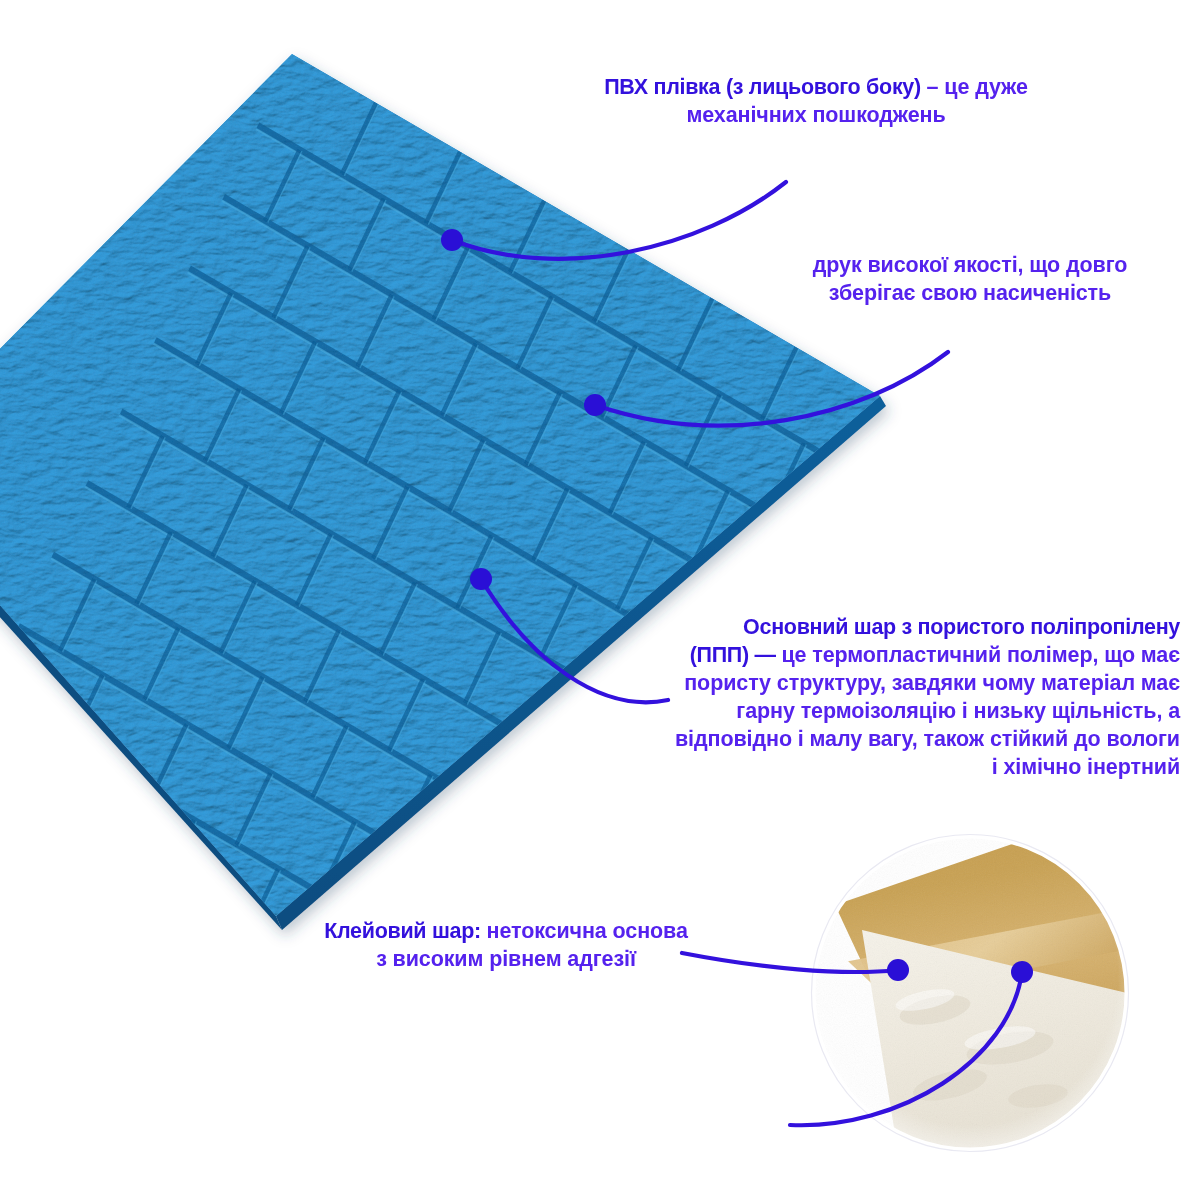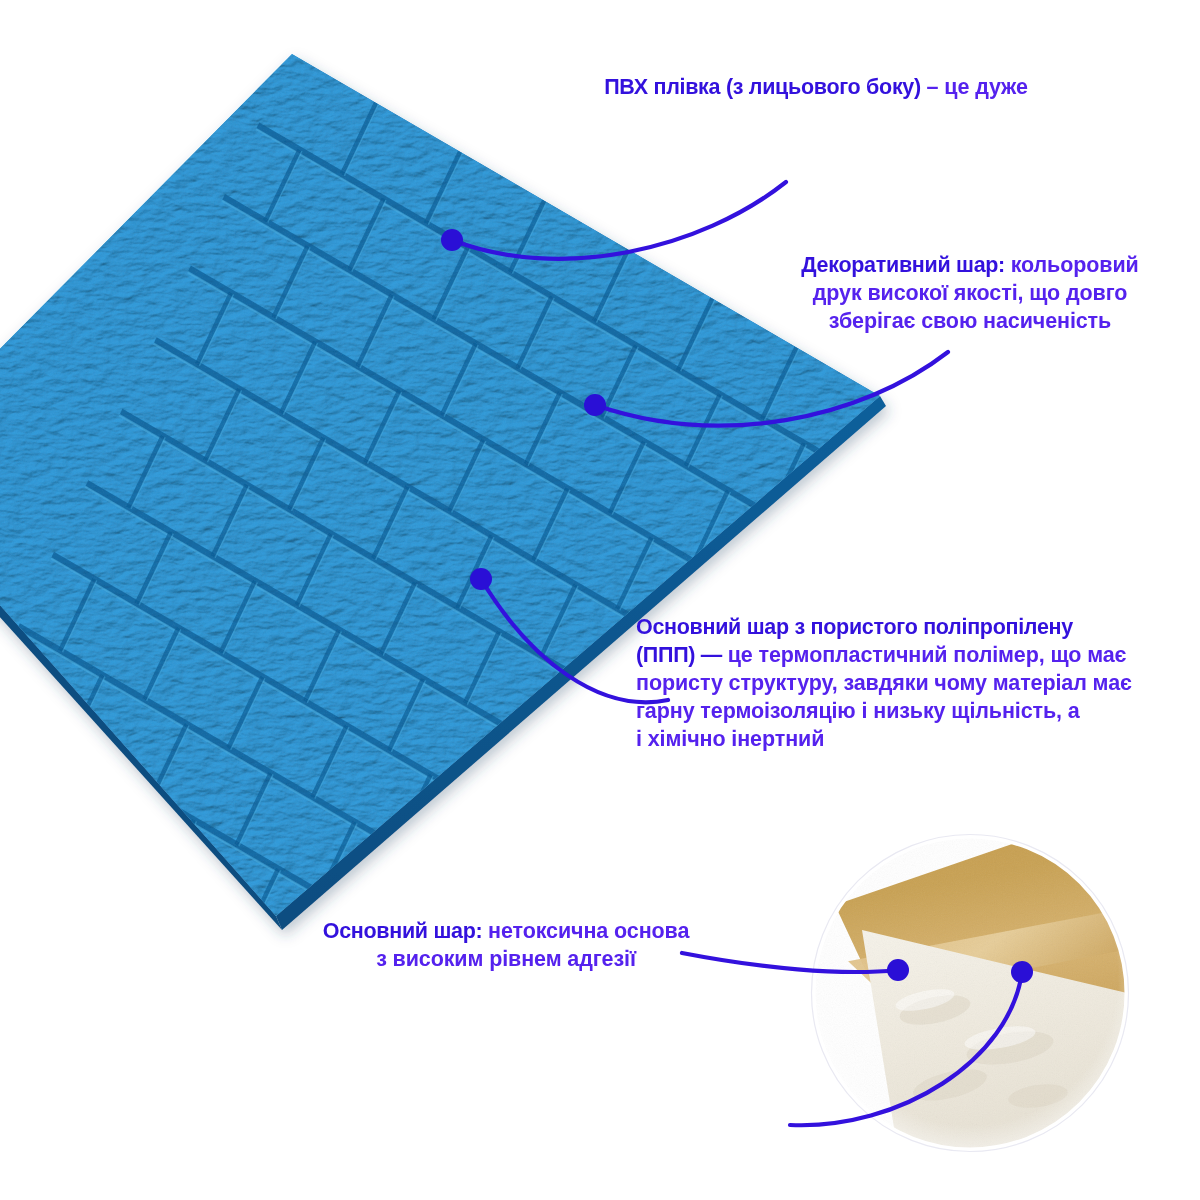--- a/index.html
+++ b/index.html
@@ -28,21 +28,21 @@
     font-weight:600;
   }
   .callout b{
     color:#3311dd;
     font-weight:900;
     letter-spacing:-0.3px;
   }
 
   #callout-pvc   {left:556px; top:74px;  width:520px;  text-align:center;}
   #callout-deco  {left:770px; top:252px; width:400px;  text-align:center;}
-  #callout-ppp   {left:636px; top:614px; width:544px;  text-align:left;}
+  #callout-ppp   {left:636px; top:614px; width:544px;  text-align:right;}
   #callout-glue  {left:296px; top:918px; width:420px;  text-align:center;}
   #callout-paper {left:246px; top:1058px;width:542px;  text-align:center;}
 
   .nowrap{white-space:nowrap;}
 </style>
 </head>
 <body>
 
 <div id="stage">
 
@@ -384,35 +384,36 @@
       <circle cx="452" cy="240" r="11"></circle>
       <circle cx="595" cy="405" r="11"></circle>
       <circle cx="481" cy="579" r="11"></circle>
       <circle cx="898" cy="970" r="11"></circle>
       <circle cx="1022" cy="972" r="11"></circle>
     </g>
   </svg>
 
   <div id="callout-pvc" class="callout">
     <div class="nowrap"><b>ПВХ плівка (з лицьового боку) </b><span>– це дуже</span></div>
+    <div>механічних пошкоджень</div>
   </div>
 
   <div id="callout-deco" class="callout">
-    <div class="nowrap"><b>Декоративний шар: </b><span> кольоровий</span></div>
     <div>друк високої якості, що довго</div>
     <div>зберігає свою насиченість</div>
   </div>
 
   <div id="callout-ppp" class="callout">
     <div class="nowrap"><b>Основний шар з пористого поліпропілену</b></div>
     <div><b>(ППП) — </b><span>це термопластичний полімер, що має</span></div>
     <div>пористу структуру, завдяки чому матеріал має</div>
     <div>гарну термоізоляцію і низьку щільність, а</div>
+    <div>відповідно і малу вагу, також стійкий до вологи</div>
     <div>і хімічно інертний</div>
   </div>
 
   <div id="callout-glue" class="callout">
-    <div class="nowrap"><b>Основний шар: </b><span>нетоксична основа</span></div>
+    <div class="nowrap"><b>Клейовий шар: </b><span>нетоксична основа</span></div>
     <div>з високим рівнем адгезії</div>
   </div>
 
 
 </div>
 
 </body></html>

